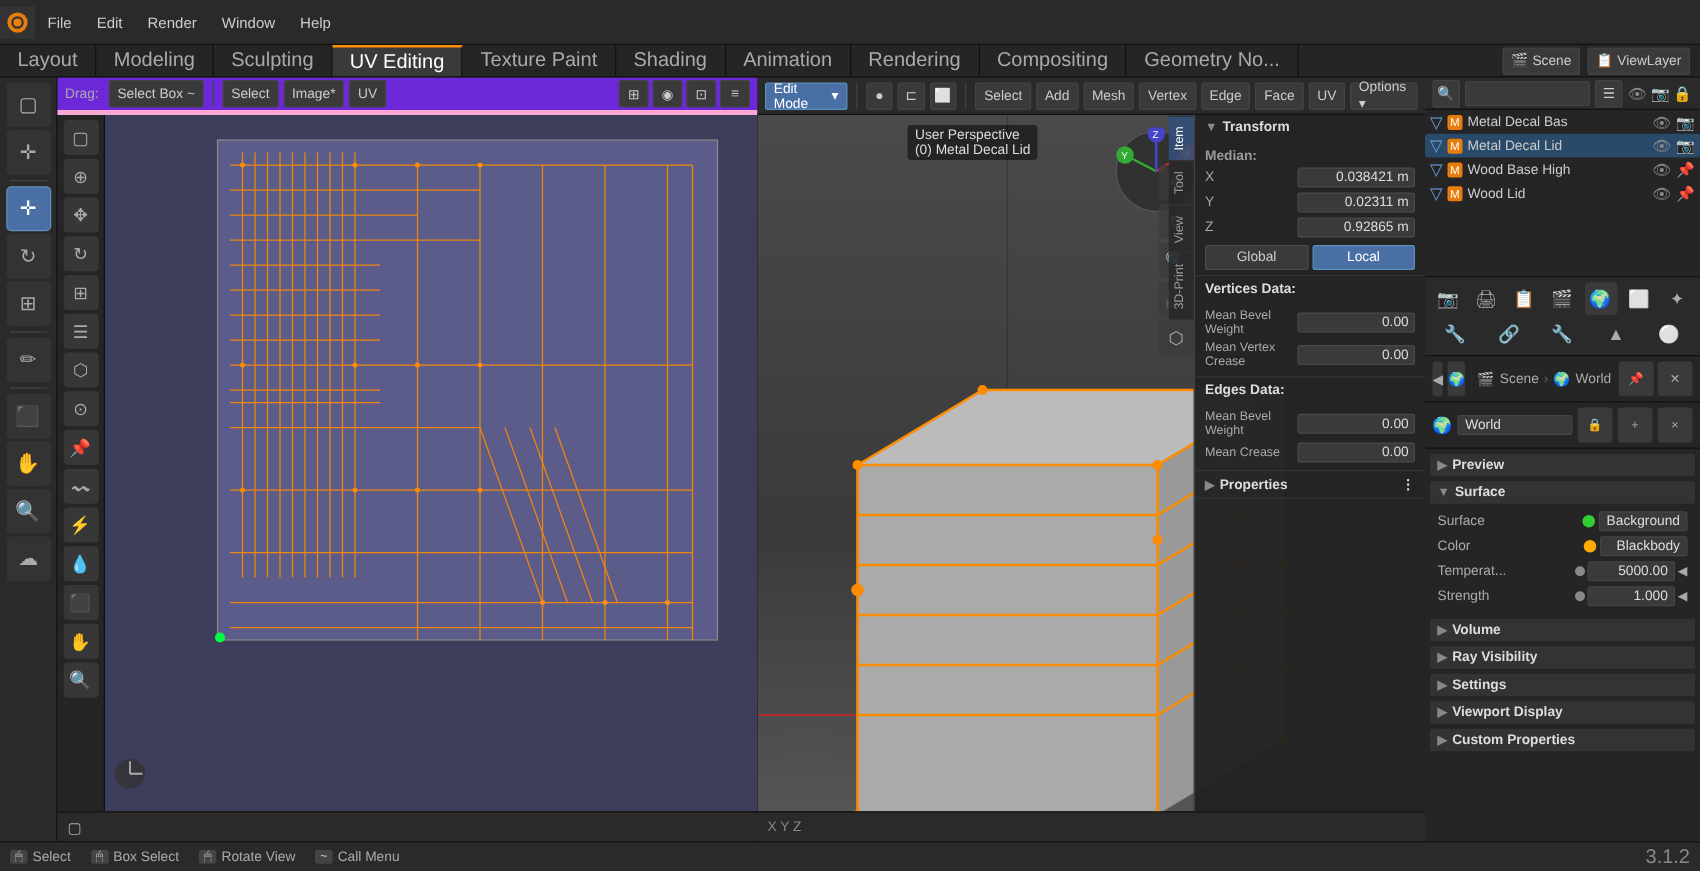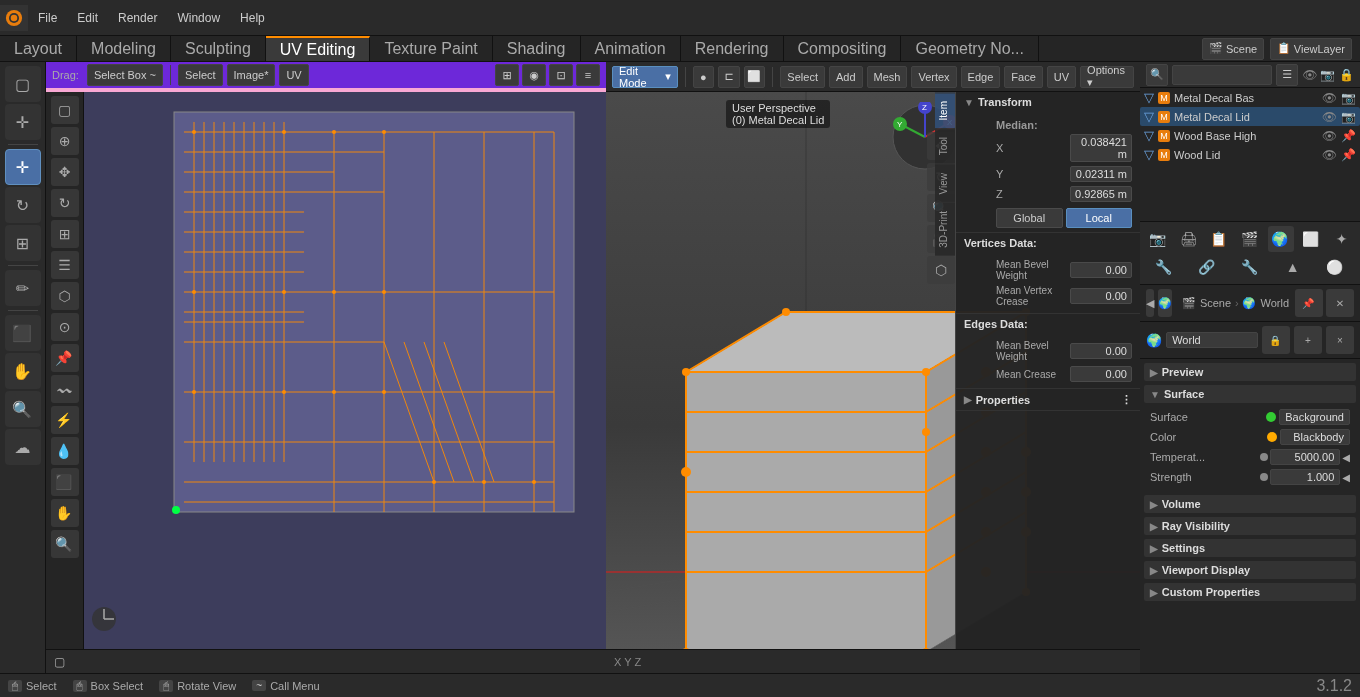--- a/index.html
+++ b/index.html
@@ -418,21 +418,20 @@
       align-items: center;
       padding: 4px 8px;
       cursor: pointer;
       font-size: 11px;
       color: #ddd;
       font-weight: bold;
       gap: 4px;
     }
     .n-section-body {
       padding: 4px 8px;
-      margin-left: 32px;
     }
     .n-row {
       display: flex;
       align-items: center;
       padding: 2px 0;
       gap: 4px;
     }
     .n-label {
       color: #aaa;
       font-size: 11px;

